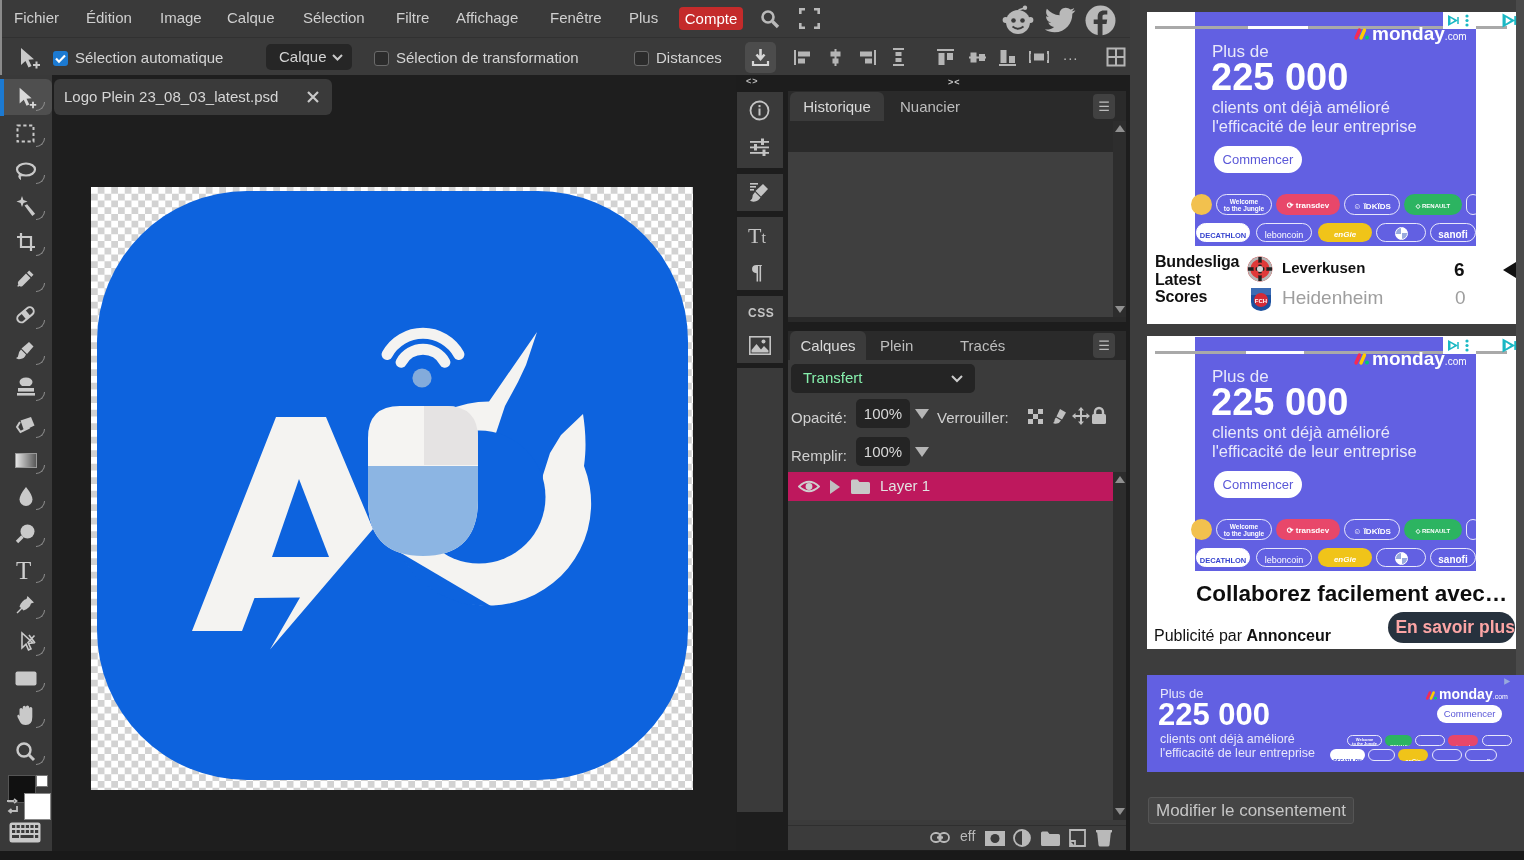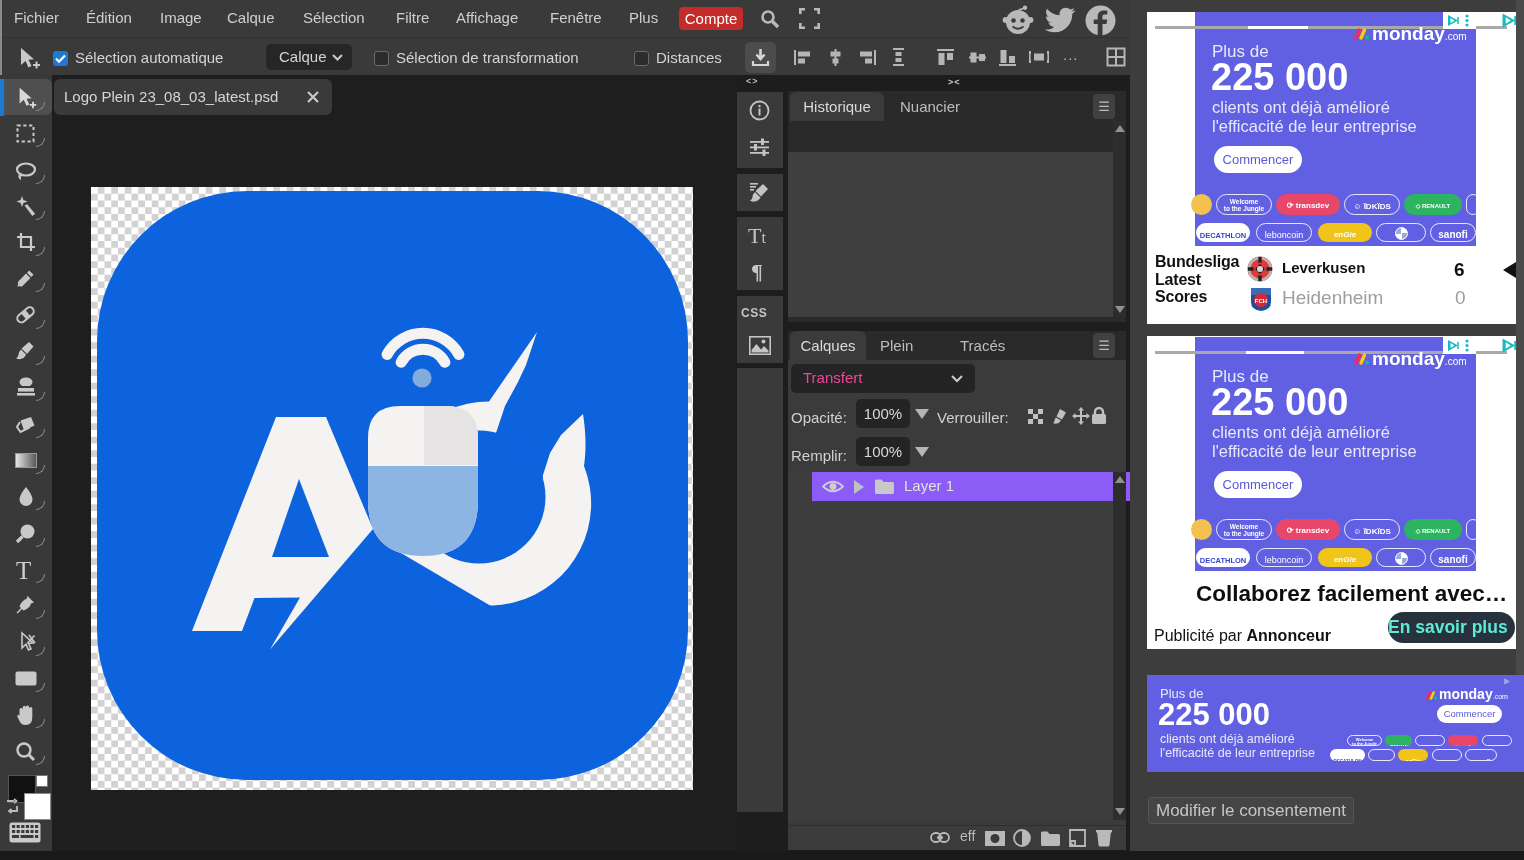--- a/index.html
+++ b/index.html
@@ -361,21 +361,21 @@
         <rect x="1" y="1" width="8" height="1.6"></rect>
         <rect x="1" y="4" width="6" height="1.6"></rect>
         <rect x="1" y="7" width="4" height="1.6"></rect>
       </svg>
   </div>
   <div class="mgroup" style="top:142px;height:73px;">
     <span style="position:absolute;left:11px;top:6px;color:#c4c4c4;font-size:22px;font-family:'Liberation Serif',serif;">T<span style="font-size:16px">t</span></span>
     <span style="position:absolute;left:14px;top:42px;color:#c4c4c4;font-size:22px;font-family:'Liberation Serif',serif;font-weight:bold;">¶</span>
   </div>
   <div class="mgroup" style="top:221px;height:67px;">
-    <span style="position:absolute;left:4px;top:10px;color:#c4c4c4;font-size:12px;font-weight:bold;letter-spacing:0.5px;">CSS</span>
+    <span style="position:absolute;left:11px;top:10px;color:#c4c4c4;font-size:12px;font-weight:bold;letter-spacing:0.5px;">CSS</span>
     <svg style="position:absolute;left:12px;top:40px" width="22" height="19" viewBox="0 0 22 19">
         <rect x="0.8" y="0.8" width="20.4" height="17.4" fill="none" stroke="#c4c4c4" stroke-width="1.6"></rect>
         <path d="M2.5 14 l5-6 4.5 5.5 3-3.5 4.5 4.5 v2 h-17 Z" fill="#c4c4c4"></path>
         <circle cx="14.5" cy="5.5" r="2" fill="#c4c4c4"></circle>
       </svg>
   </div>
   <div class="mgroup" style="top:293px;height:444px;"></div>
 </div>
 <div class="abs" id="panels">
   <span style="position:absolute;left:160px;top:2px;color:#ccc;font-size:9px;font-weight:bold;letter-spacing:1px;">&gt;&lt;</span>
@@ -388,21 +388,21 @@
     <div style="position:absolute;left:327px;top:34px;width:0;height:0;border-left:5px solid transparent;border-right:5px solid transparent;border-bottom:7px solid #909090;"></div>
     <div style="position:absolute;left:327px;top:215px;width:0;height:0;border-left:5px solid transparent;border-right:5px solid transparent;border-top:7px solid #909090;"></div>
   </div>
   <div class="panel" style="top:256px;height:519px;background:#3b3b3b;">
     <div style="position:absolute;left:0;top:0;width:338px;height:29px;background:#2a2a2a;"></div>
     <div style="position:absolute;left:2px;top:0px;width:76px;height:29px;background:#3b3b3b;border-radius:6px 6px 0 0;color:#dadada;font-size:15px;line-height:29px;text-align:center;">Calques</div>
     <span style="position:absolute;left:92px;top:6px;color:#bdbdbd;font-size:15px;">Plein</span>
     <span style="position:absolute;left:172px;top:6px;color:#bdbdbd;font-size:15px;">Tracés</span>
     <div class="pmenu" style="left:305px;top:2px;">☰</div>
     <div style="position:absolute;left:3px;top:33px;width:184px;height:29px;background:#242424;border-radius:5px;">
-      <span style="position:absolute;left:12px;top:5px;color:#ec4899;font-size:15px;">Transfert</span>
+      <span style="position:absolute;left:12px;top:5px;color:#86efac;font-size:15px;">Transfert</span>
       <svg style="position:absolute;right:12px;top:11px" width="12" height="8" viewBox="0 0 12 8">
           <path d="M1 1 l5 5 5-5" stroke="#ccc" stroke-width="2" fill="none"></path>
         </svg>
     </div>
     <span style="position:absolute;left:3px;top:78px;color:#d0d0d0;font-size:15px;">Opacité:</span>
     <div style="position:absolute;left:68px;top:68px;width:54px;height:29px;background:#242424;border-radius:5px;color:#d8d8d8;font-size:15px;line-height:29px;text-align:center;">100%</div>
     <div style="position:absolute;left:127px;top:78px;width:0;height:0;border-left:7px solid transparent;border-right:7px solid transparent;border-top:10px solid #b5b5b5;"></div>
     <span style="position:absolute;left:149px;top:78px;color:#d0d0d0;font-size:15px;">Verrouiller:</span>
     <svg style="position:absolute;left:240px;top:78px" width="15" height="15" viewBox="0 0 15 15" fill="#c0c0c0">
         <rect x="0" y="0" width="5" height="5"></rect>
@@ -421,21 +421,21 @@
         <rect x="3" y="8" width="12" height="2"></rect>
       </svg>
     <svg style="position:absolute;left:303px;top:75px" width="16" height="19" viewBox="0 0 16 19">
         <rect x="1" y="8" width="14" height="10" rx="1.5" fill="#c0c0c0"></rect>
         <path d="M4 8 V6 a4 4 0 0 1 8 0 V8" fill="none" stroke="#c0c0c0" stroke-width="2.4"></path>
       </svg>
     <span style="position:absolute;left:3px;top:116px;color:#d0d0d0;font-size:15px;">Remplir:</span>
     <div style="position:absolute;left:68px;top:106px;width:54px;height:29px;background:#242424;border-radius:5px;color:#d8d8d8;font-size:15px;line-height:29px;text-align:center;">100%</div>
     <div style="position:absolute;left:127px;top:116px;width:0;height:0;border-left:7px solid transparent;border-right:7px solid transparent;border-top:10px solid #b5b5b5;"></div>
     <div style="position:absolute;left:0;top:141px;width:325px;height:348px;background:#3e3e3e;"></div>
-    <div style="position:absolute;left:0;top:141px;width:325px;height:29px;background:#8b5cf6;margin-left:24px;">
+    <div style="position:absolute;left:0;top:141px;width:325px;height:29px;background:#be185d;">
       <svg style="position:absolute;left:10px;top:7px" width="22" height="15" viewBox="0 0 22 15">
           <path d="M1 7.5 Q11 -2 21 7.5 Q11 17 1 7.5 Z" fill="none" stroke="#cfcfcf" stroke-width="1.8"></path>
           <circle cx="11" cy="7.5" r="3.4" fill="#cfcfcf"></circle>
         </svg>
       <div style="position:absolute;left:42px;top:8px;width:0;height:0;border-top:7px solid transparent;border-bottom:7px solid transparent;border-left:10px solid #c0c0c0;"></div>
       <svg style="position:absolute;left:62px;top:6px" width="21" height="17" viewBox="0 0 21 17" fill="#c8c8c8">
           <path d="M1 3 q0-1.5 1.5-1.5 h5 l2 2.5 h9 q1.5 0 1.5 1.5 v9 q0 1.5 -1.5 1.5 h-16 q-1.5 0 -1.5 -1.5 Z"></path>
         </svg>
       <span style="position:absolute;left:92px;top:5px;color:#e2e2e2;font-size:15px;">Layer 1</span>
     </div>
@@ -582,21 +582,21 @@
         <path d="M2 2 h20 v14 q0 8-10 9 -10-1-10-9 Z" fill="#1b4f9e"></path>
         <path d="M2 2 h20 v7 h-20 Z" fill="#3c6cb4"></path>
         <circle cx="12" cy="14" r="7" fill="#d42a36"></circle>
         <text x="12" y="17" font-size="6" font-weight="bold" fill="#fff" text-anchor="middle">FCH</text>
       </svg>
     <span style="position:absolute;left:135px;top:41px;font-size:19px;color:#9e9e9e;">Heidenheim</span>
     <span style="position:absolute;left:308px;top:41px;font-size:19px;color:#9e9e9e;">0</span>
   </div>
   <div id="ad2foot" class="abs" style="left:17px;top:571px;width:411px;height:78px;">
     <span style="position:absolute;left:49px;top:10px;font-size:22.5px;font-weight:bold;color:#0e0e0e;white-space:nowrap;">Collaborez facilement avec…</span>
-    <div style="position:absolute;left:241px;top:41px;width:127px;height:31px;background:#27323e;border-radius:16px;color:#5eead4;font-size:17.5px;font-weight:bold;text-align:left;line-height:31px;white-space:nowrap;">En savoir plus</div>
+    <div style="position:absolute;left:241px;top:41px;width:127px;height:31px;background:#27323e;border-radius:16px;color:#fca5a5;font-size:17.5px;font-weight:bold;text-align:right;line-height:31px;white-space:nowrap;">En savoir plus</div>
     <span style="position:absolute;left:7px;top:56px;font-size:16px;color:#111;">Publicité par <b>Annonceur</b></span>
   </div>
   <div id="banner" class="abs" style="left:17px;top:675px;width:377px;height:97px;">
     <span class="adtxt" style="left:13px;top:11px;font-size:13px;color:#e8e8fa;">Plus de</span>
     <span class="adtxt" style="left:11px;top:22px;font-size:31px;font-weight:bold;">225 000</span>
     <span class="adtxt" style="left:13px;top:57px;font-size:12.5px;color:#e8e8fa;">clients ont déjà amélioré</span>
     <span class="adtxt" style="left:13px;top:71px;font-size:12.5px;color:#e8e8fa;">l'efficacité de leur entreprise</span>
     <svg class="abs" style="left:278px;top:15px" width="12" height="11" viewBox="0 0 16 14">
         <g stroke-linecap="round" stroke-width="3.4" fill="none">
           <path d="M3 11 L6.5 3" stroke="#f62b54"></path>

